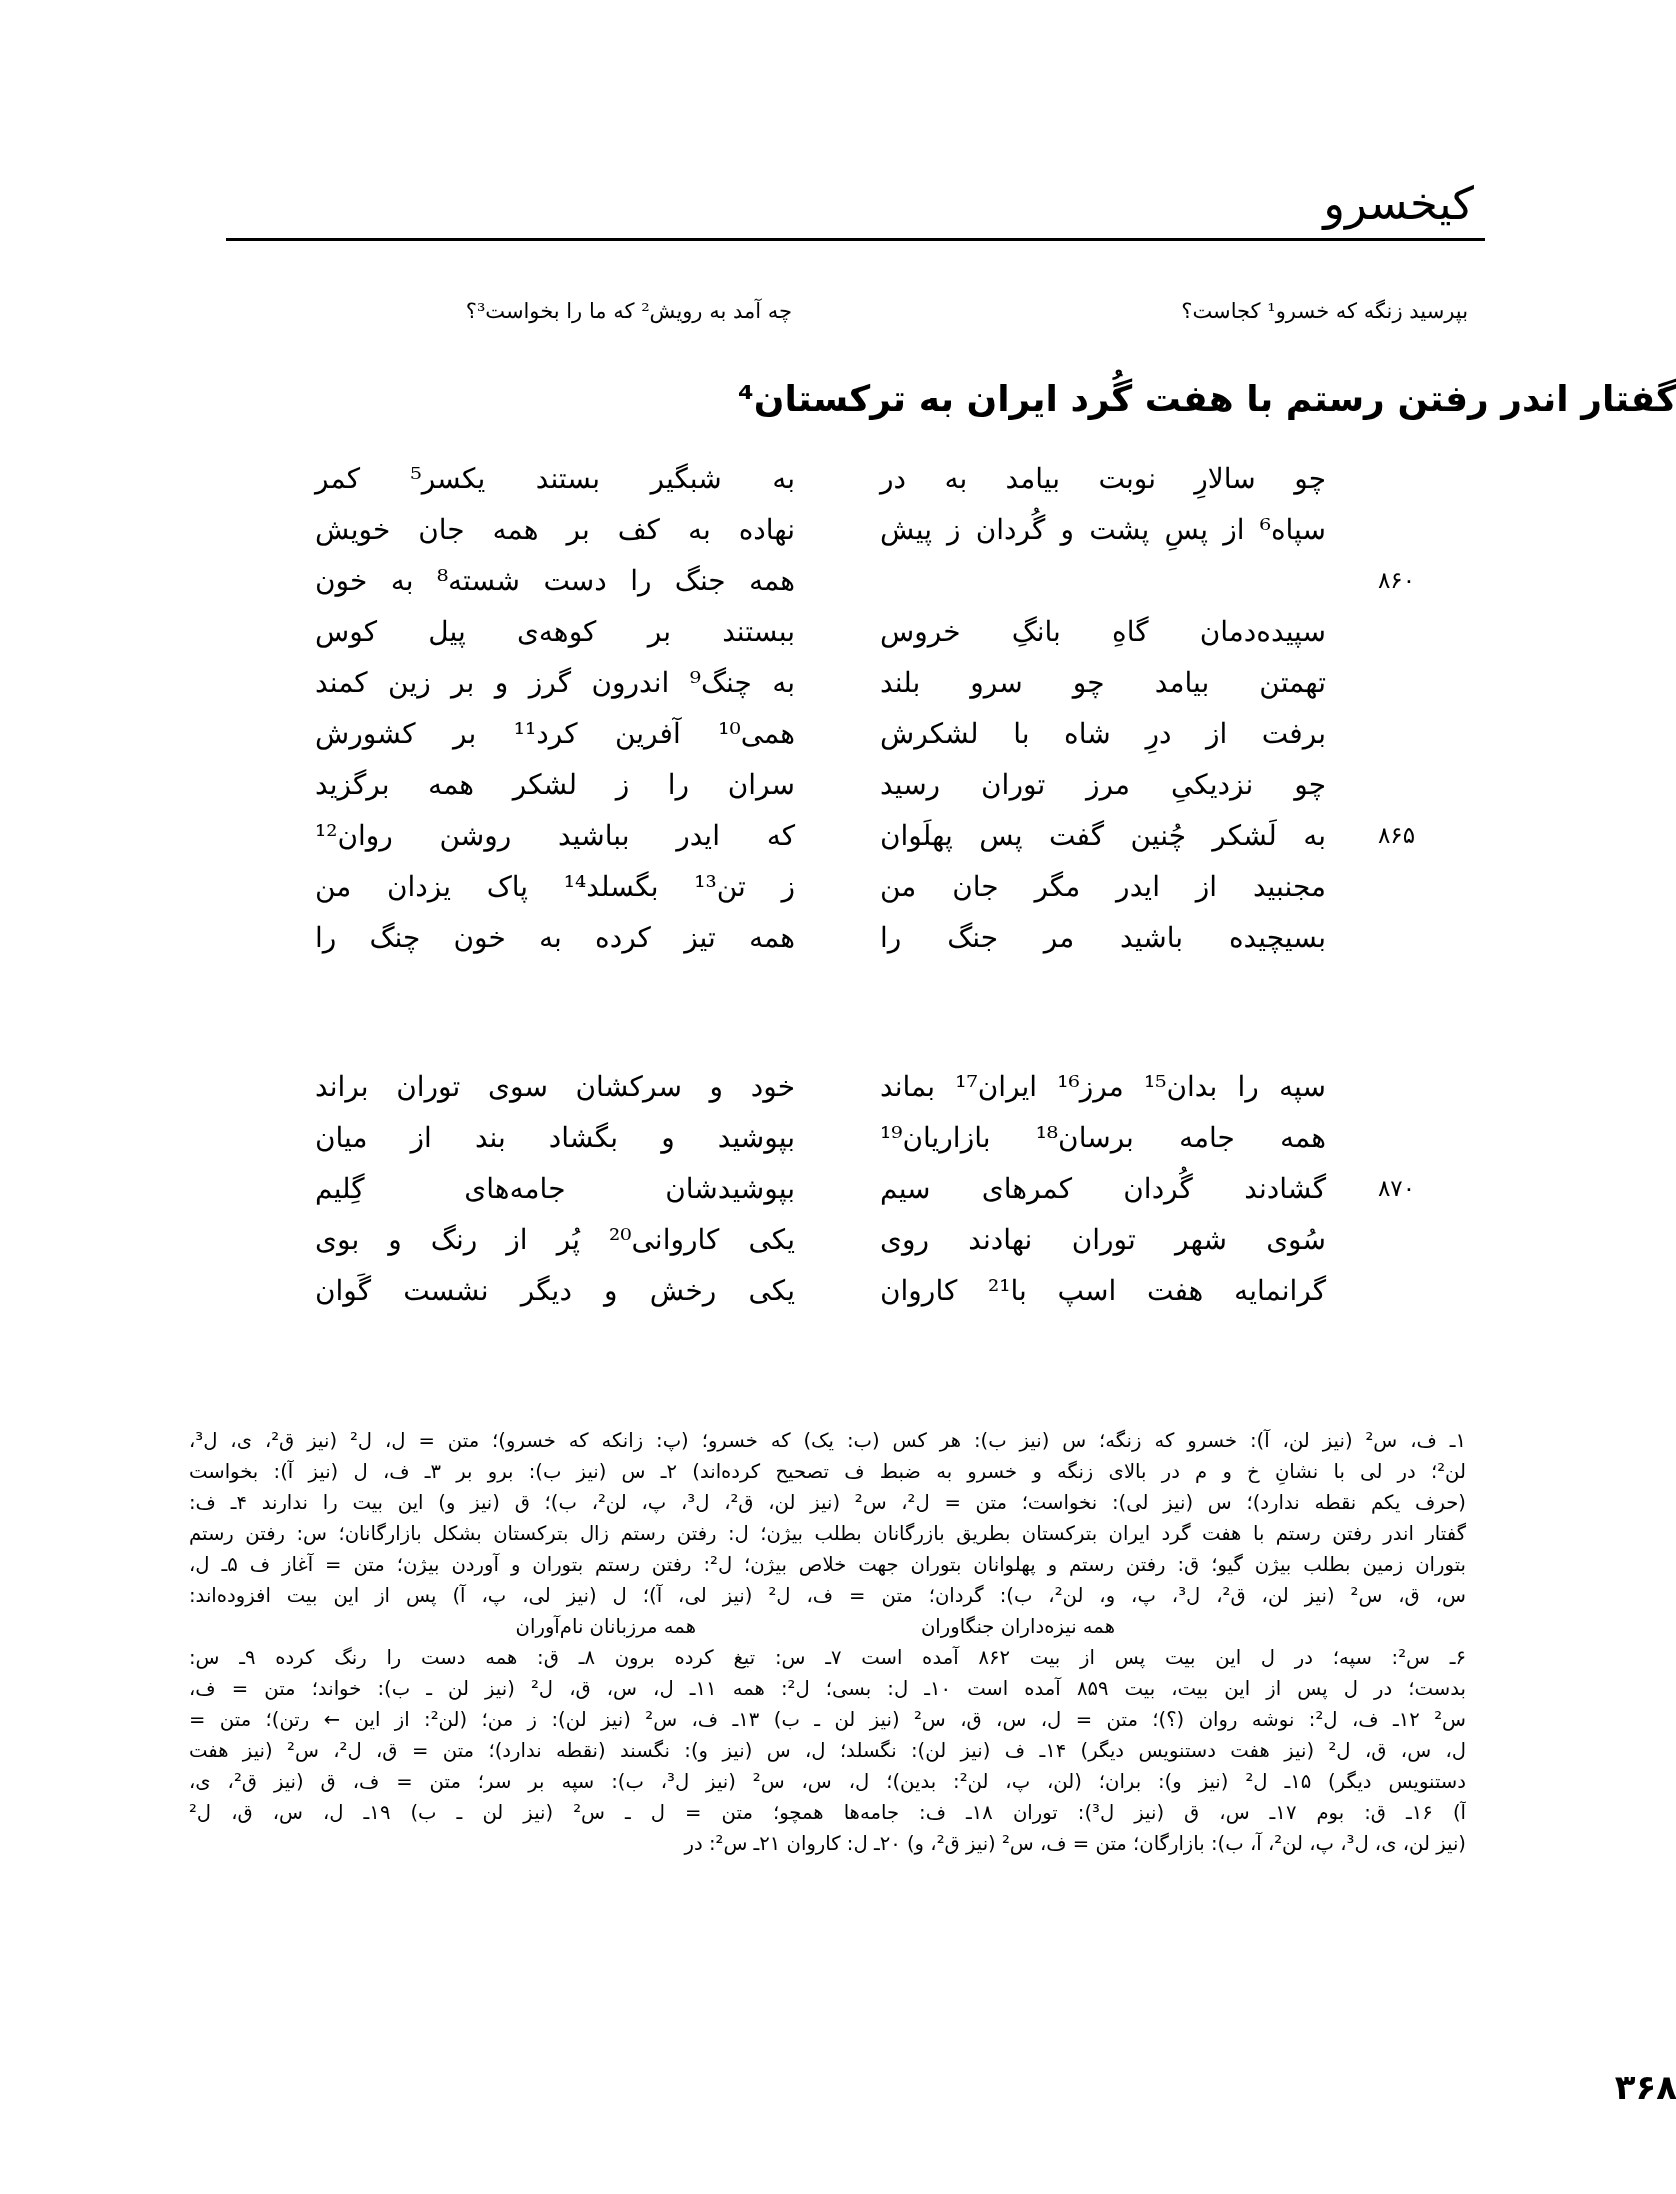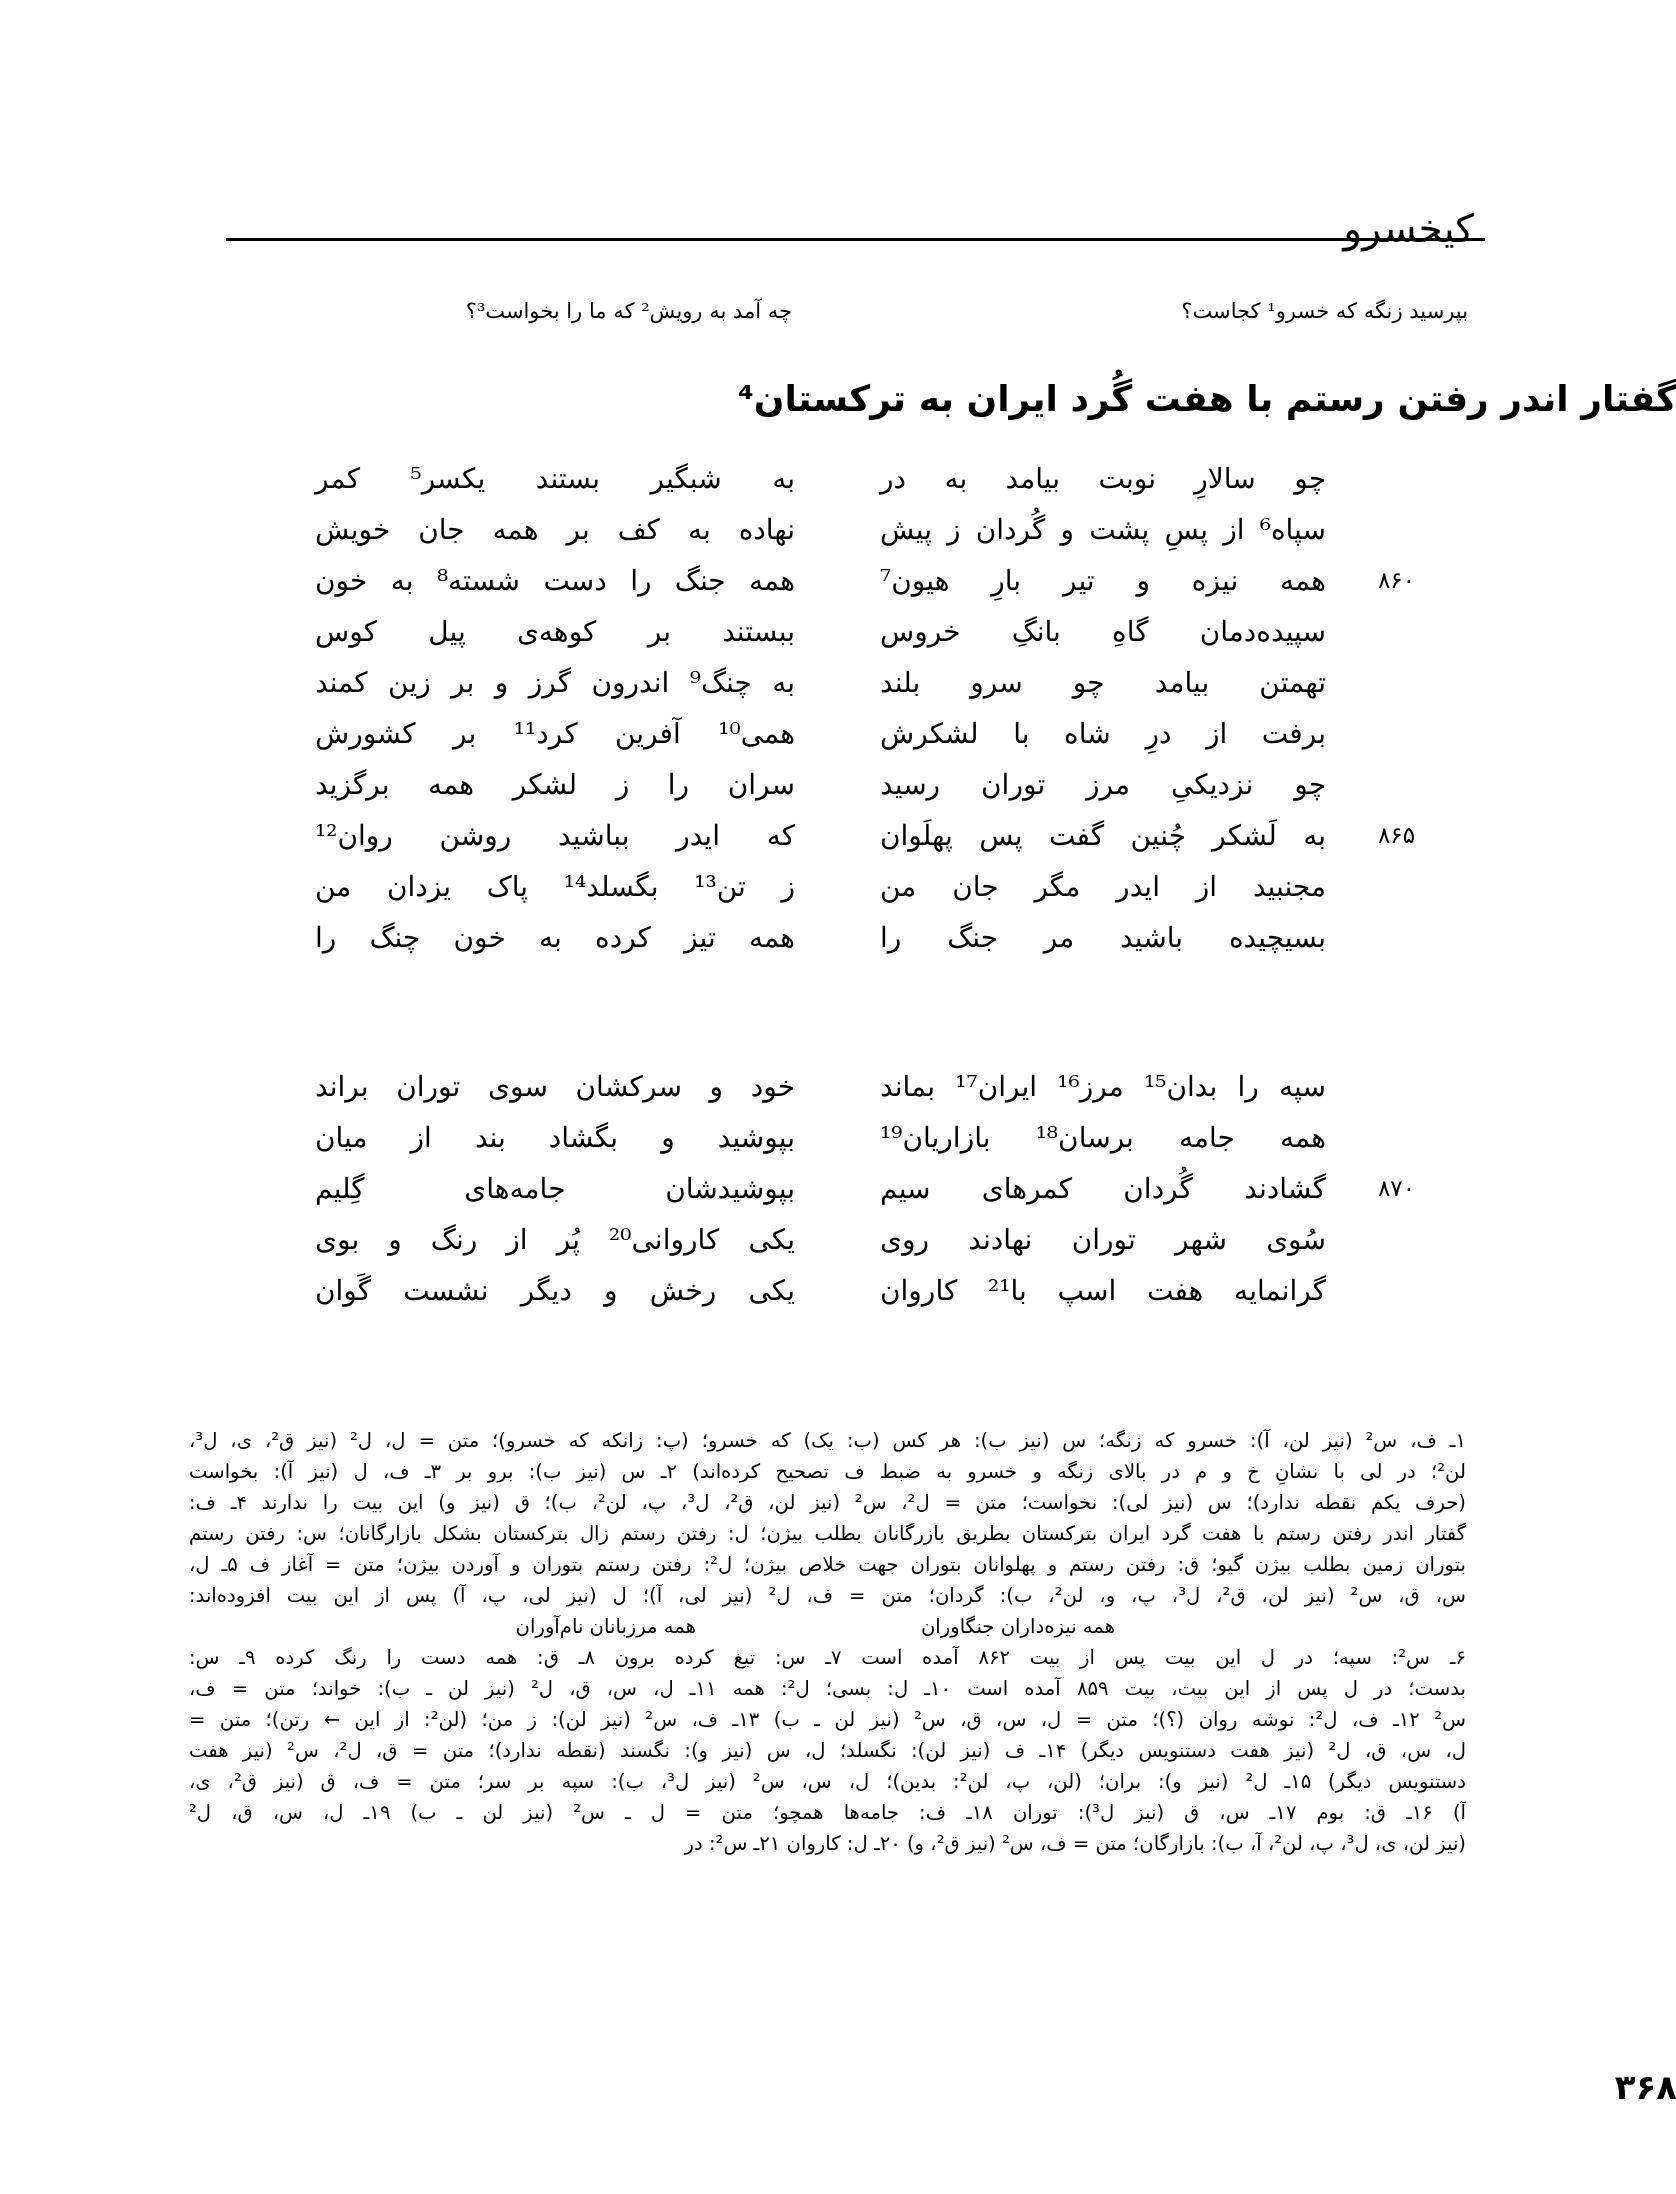--- a/index.html
+++ b/index.html
@@ -1,19 +1,19 @@
 <!DOCTYPE html>
 <html style="font-size:10.8px"><head>
 <meta charset="utf-8">
 <style>
   html, body { margin: 0; padding: 0; background: #ffffff; }
   body { width: 1677px; height: 2194px; position: relative; overflow: hidden; color: #000; font-family: "DejaVu Serif", serif; }
   .page { position: absolute; inset: 0; direction: rtl; }
 
-  .running-head { position: absolute; top: 181px; right: 203px; font-size: 39px; font-family: "DejaVu Sans", sans-serif; line-height: 1; margin-top: 28px; }
+  .running-head { position: absolute; top: 181px; right: 203px; font-size: 45px; font-family: "DejaVu Sans", sans-serif; line-height: 1; }
   .head-rule { position: absolute; top: 238px; left: 226px; width: 1259px; height: 3.4px; background: #000; }
 
   .couplet-top { position: absolute; top: 284px; left: 0; width: 1677px; height: 54px; }
   .hemi { position: absolute; font-size: 21px; line-height: 54px; white-space: nowrap; text-align: center; }
   .top-right { right: 209px; }
   .top-left { right: 885px; }
 
   .section-title { position: absolute; top: 368px; left: 0; width: 1677px; text-align: right; font-size: 36px; font-weight: bold; line-height: 61px; font-family: "DejaVu Sans", sans-serif; }
 
   .verses { position: absolute; left: 0; width: 1677px; }
@@ -53,21 +53,20 @@
         <span class="v-right">چو سالارِ نوبت بیامد به در</span>
         <span class="v-left">به شبگیر بستند یکسر⁵ کمر</span>
       </div>
       <div class="verse-row">
         <span class="v-num"></span>
         <span class="v-right">سپاه⁶ از پسِ پشت و گُردان ز پیش</span>
         <span class="v-left">نهاده به کف بر همه جان خویش</span>
       </div>
       <div class="verse-row">
         <span class="v-num">۸۶۰</span>
-        <span class="v-right">همه نیزه و تیر بارِ هیون⁷</span>
         <span class="v-left">همه جنگ را دست شسته⁸ به خون</span>
       </div>
       <div class="verse-row">
         <span class="v-num"></span>
         <span class="v-right">سپیده‌دمان گاهِ بانگِ خروس</span>
         <span class="v-left">ببستند بر کوهه‌ی پیل کوس</span>
       </div>
       <div class="verse-row">
         <span class="v-num"></span>
         <span class="v-right">تهمتن بیامد چو سرو بلند</span>

